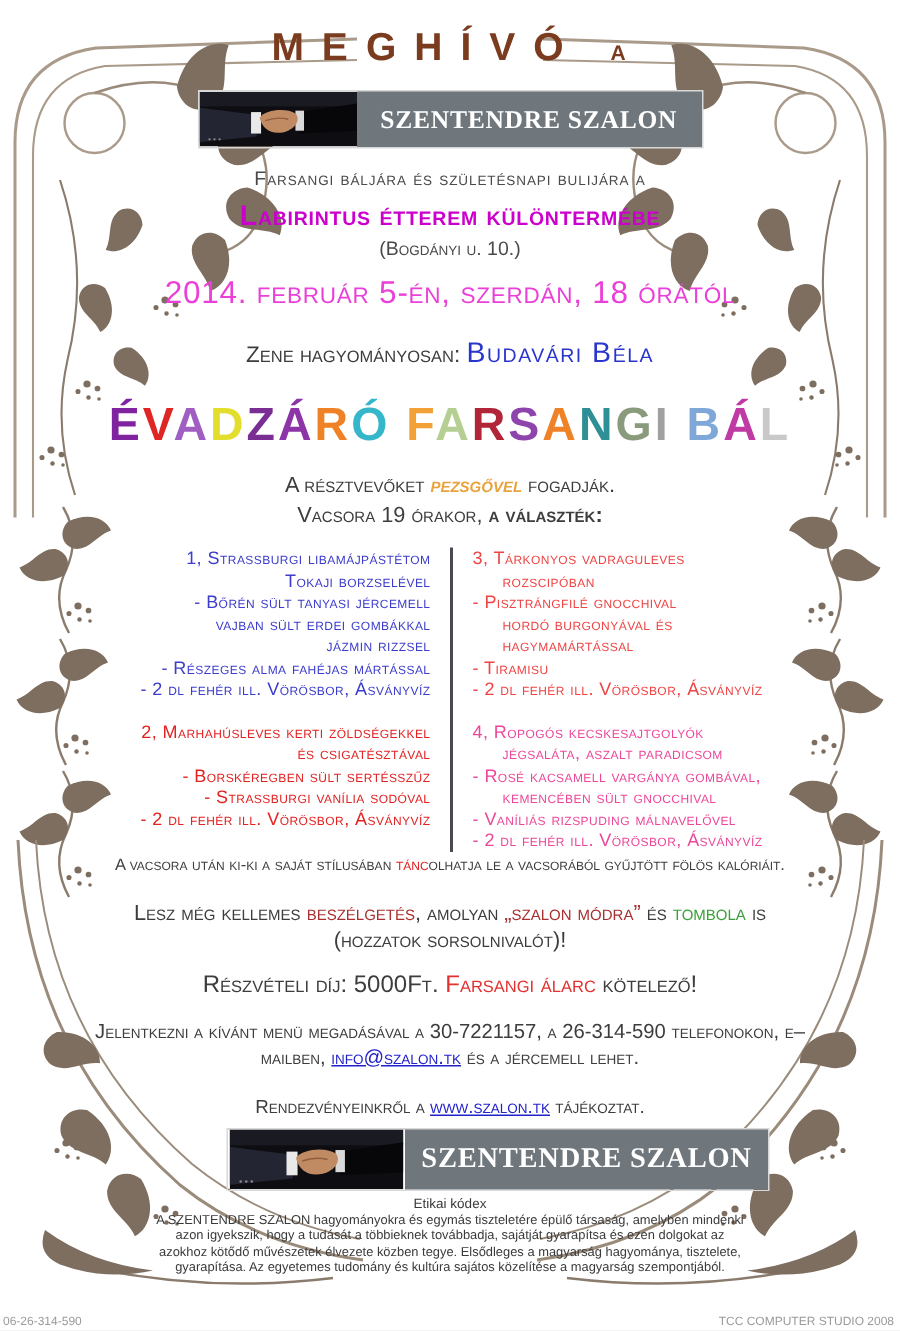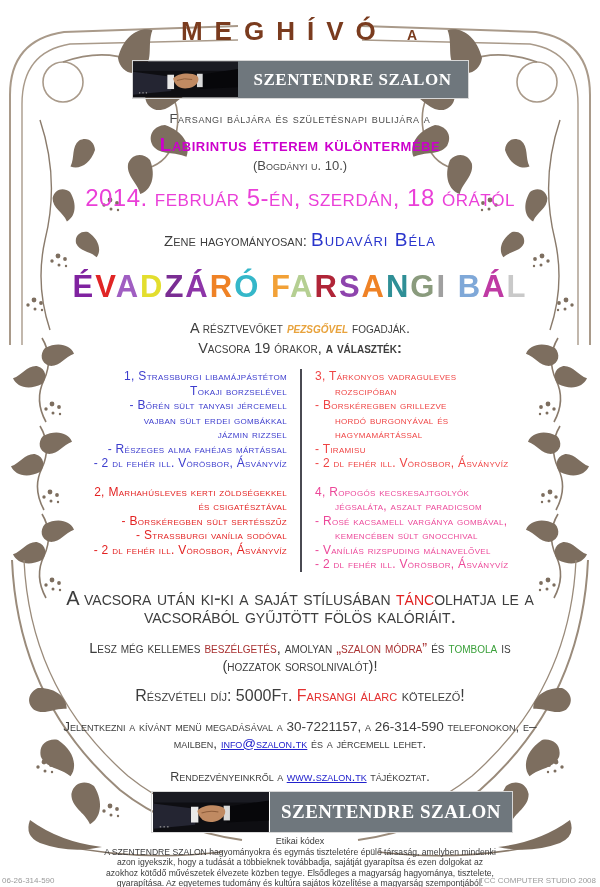--- a/index.html
+++ b/index.html
@@ -17,41 +17,41 @@
   .banner .hs{width:105px;height:37px;flex:none;display:block;}
   .banner-label{flex:1;background:#6f777d;color:#ffffff;display:flex;align-items:center;justify-content:center;
                 font-family:"Liberation Serif",serif;font-weight:bold;font-size:17px;letter-spacing:0.5px;}
   .banner.bottom{width:360px;height:40px;margin:8px 0 0 152px;}
   .banner.bottom .hs{width:118px;height:40px;}
   .banner.bottom .banner-label{font-size:19px;}
 
   .occasion{margin:13px 0 0 0;font-size:13px;letter-spacing:0.6px;color:#4a4a4a;}
   .venue{margin:8px 0 0 0;font-size:19px;font-weight:bold;letter-spacing:0.5px;color:#cc00cc;}
   .address{margin:2px 0 0 0;font-size:13px;color:#4a4a4a;}
-  .datetime{margin:11px 0 0 0;font-size:24px;letter-spacing:0.5px;color:#ea3fd8;}
+  .datetime{margin:11px 0 0 0;font-size:21px;letter-spacing:0.5px;color:#ea3fd8;}
   .music{margin:17px 0 0 0;font-size:15px;color:#3d3d3d;}
   .music .artist{font-size:19px;color:#2a35cc;letter-spacing:1px;}
 
   .headline{margin:18px 0 0 0;font-size:31px;font-weight:bold;letter-spacing:2px;line-height:36px;}
   .headline span{text-shadow:0 0 1px rgba(255,255,255,0.4);}
 
   .para{margin:0 auto;color:#3d3d3d;}
   .reception{margin-top:15px;font-size:14.5px;}
   .reception .sparkle{color:#e8a33d;font-weight:bold;font-style:italic;}
   .dinner{margin-top:4px;font-size:14.5px;}
 
   .menu{display:flex;width:474px;margin:13px auto 0 auto;text-align:left;}
   .menu-col{width:50%;box-sizing:border-box;}
   .menu-col.left{text-align:right;padding-right:13px;}
   .menu-col.right{text-align:left;padding-left:13px;border-left:2px solid #4a4a52;}
   .menu-item{font-size:12px;line-height:14.5px;font-variant:small-caps;letter-spacing:0.3px;}
   .menu-item + .menu-item{margin-top:14px;}
   .menu-col.right .cont{padding-left:20px;}
 
-  .dance{margin-top:17px;font-size:20px;line-height:18px;width:480px;}
+  .dance{font-size:11px;line-height:18px;width:480px;}
   .fun{margin-top:14px;font-size:14.5px;line-height:18px;width:450px;}
   .fee{margin-top:12px;font-size:16px;}
   .contact{margin-top:13px;font-size:13.5px;line-height:17px;width:512px;}
   .web{margin-top:18px;font-size:12.5px;}
   .link{color:#2222cc;text-decoration:underline;cursor:pointer;}
 
   .ethics-title{margin:4px 0 0 0;font-size:9px;color:#3a3a3a;}
   .ethics-text{margin:1px auto 0 auto;font-size:8.6px;line-height:10.6px;width:392px;color:#3a3a3a;}
   .corner-label{position:absolute;bottom:2px;font-size:8px;color:#9a9a9a;z-index:2;}
   .corner-label.left{left:2px;}
@@ -175,21 +175,21 @@
             <div class="menu-line cont">és csigatésztával</div>
             <div class="menu-line">- Borskéregben sült sertésszűz</div>
             <div class="menu-line">- Strassburgi vanília sodóval</div>
             <div class="menu-line">- 2 dl fehér ill. Vörösbor, Ásványvíz</div>
           </div>
       </div>
       <div class="menu-col right">
         <div class="menu-item" style="color: #ef4444;">
             <div class="menu-line">3, Tárkonyos vadraguleves</div>
             <div class="menu-line cont">rozscipóban</div>
-            <div class="menu-line">- Borskéregben grillezve</div>
+            <div class="menu-line">- Pisztrángfilé gnocchival</div>
             <div class="menu-line cont">hordó burgonyával és</div>
             <div class="menu-line cont">hagymamártással</div>
             <div class="menu-line">- Tiramisu</div>
             <div class="menu-line">- 2 dl fehér ill. Vörösbor, Ásványvíz</div>
           </div>
         <div class="menu-item" style="color: #ec4899;">
             <div class="menu-line">4, Ropogós kecskesajtgolyók</div>
             <div class="menu-line cont">jégsaláta, aszalt paradicsom</div>
             <div class="menu-line">- Rosé kacsamell vargánya gombával,</div>
             <div class="menu-line cont">kemencében sült gnocchival</div>

